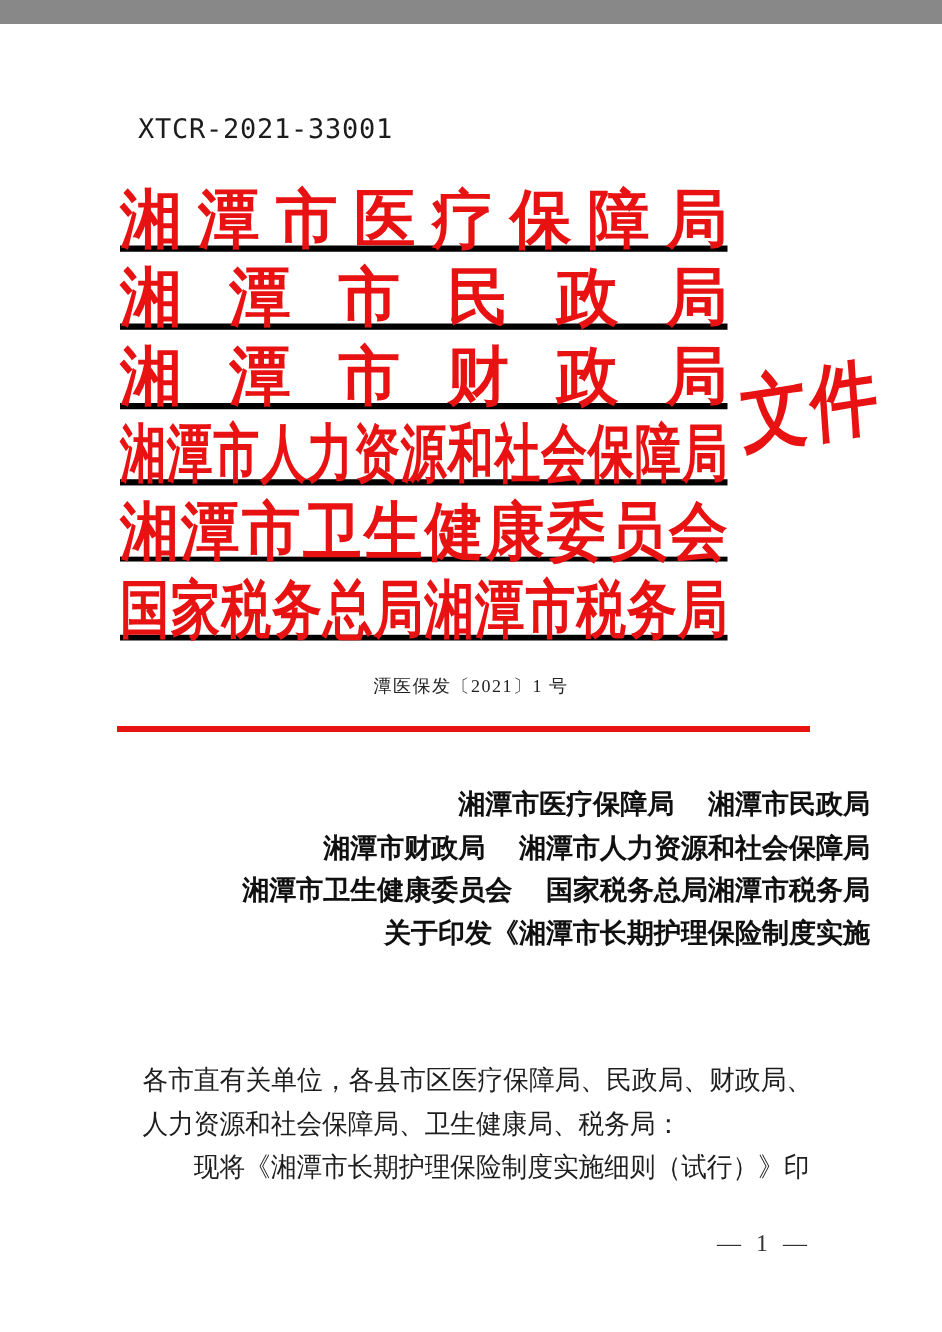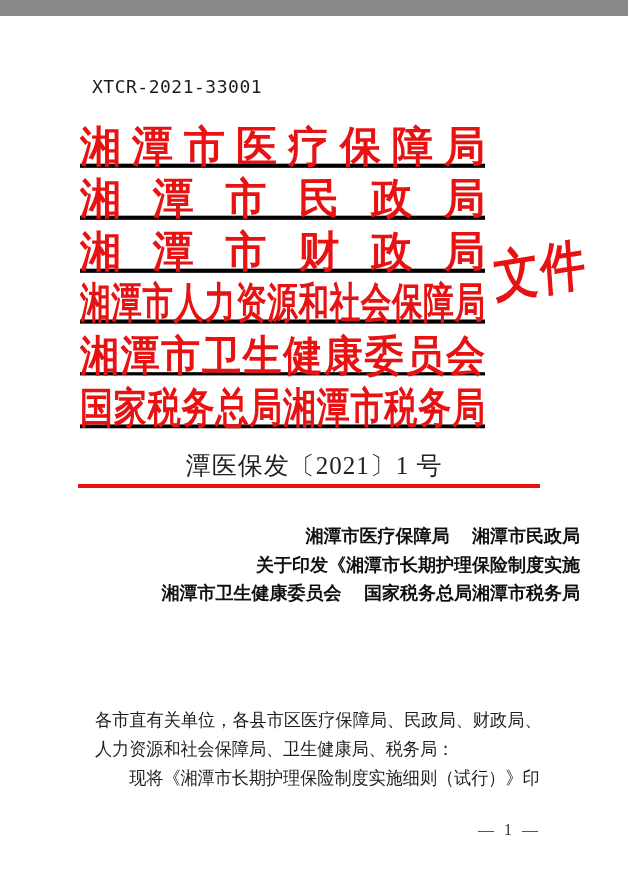--- a/index.html
+++ b/index.html
@@ -37,21 +37,21 @@
     position:absolute;left:414px;top:128px;
     font-size:45px;font-weight:bold;color:#e81212;
     letter-spacing:2px;white-space:nowrap;
     transform:rotate(-9deg) skewX(-5deg) scaleY(1.22);
     transform-origin:left center;
   }
   
   .doc-number{
     position:absolute;left:0;top:433px;width:100%;
     text-align:center;box-sizing:border-box;
-    font-size:25px;letter-spacing:1px;color:#222;
+    font-size:12px;letter-spacing:1px;color:#222;
   }
   
   .red-rule{
     position:absolute;left:78px;top:468px;
     width:462px;height:4px;background:#e81212;
   }
   
   .title{
     position:absolute;left:48px;top:506px;width:532px;
     text-align:right;color:#101010;font-weight:bold;
@@ -92,22 +92,23 @@
     </div>
     <div class="wenjian">文件</div>
   </div>
 
   <div class="doc-number">潭医保发〔2021〕1 号</div>
 
   <div class="red-rule"></div>
 
   <div class="title">
     <div class="t-line">湘潭市医疗保障局　 湘潭市民政局</div>
+    <div class="t-line">湘潭市财政局　 湘潭市人力资源和社会保障局</div>
+    <div class="t-line">湘潭市卫生健康委员会　 国家税务总局湘潭市税务局</div>
     <div class="t-line">关于印发《湘潭市长期护理保险制度实施</div>
-    <div class="t-line">湘潭市卫生健康委员会　 国家税务总局湘潭市税务局</div>
   </div>
 
   <div class="body-text">
     <p>各市直有关单位，各县市区医疗保障局、民政局、财政局、人力资源和社会保障局、卫生健康局、税务局：</p>
     <p class="indent">现将《湘潭市长期护理保险制度实施细则（试行）》印</p>
   </div>
 
   <div class="page-num">— 1 —</div>
 
 </div>

